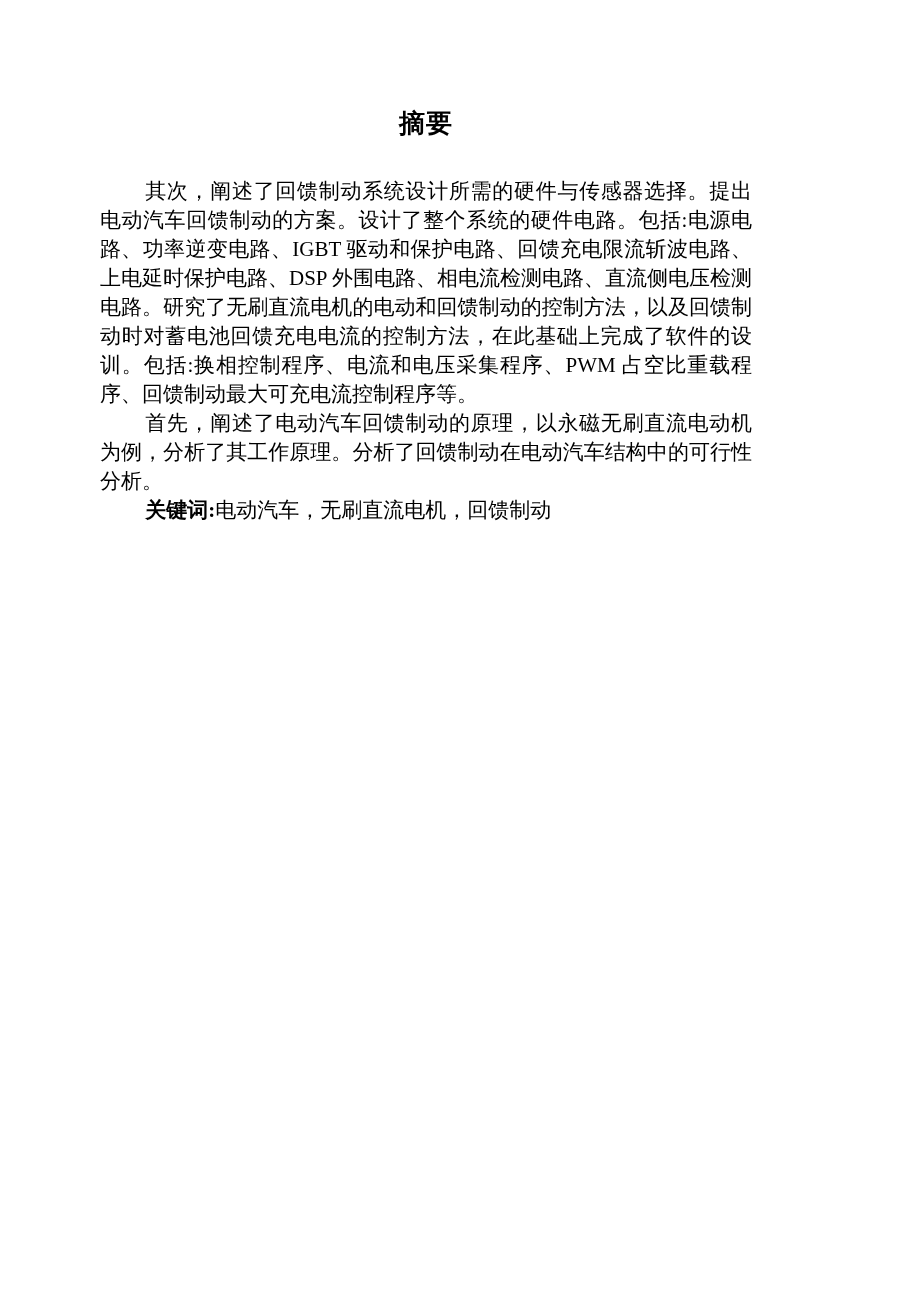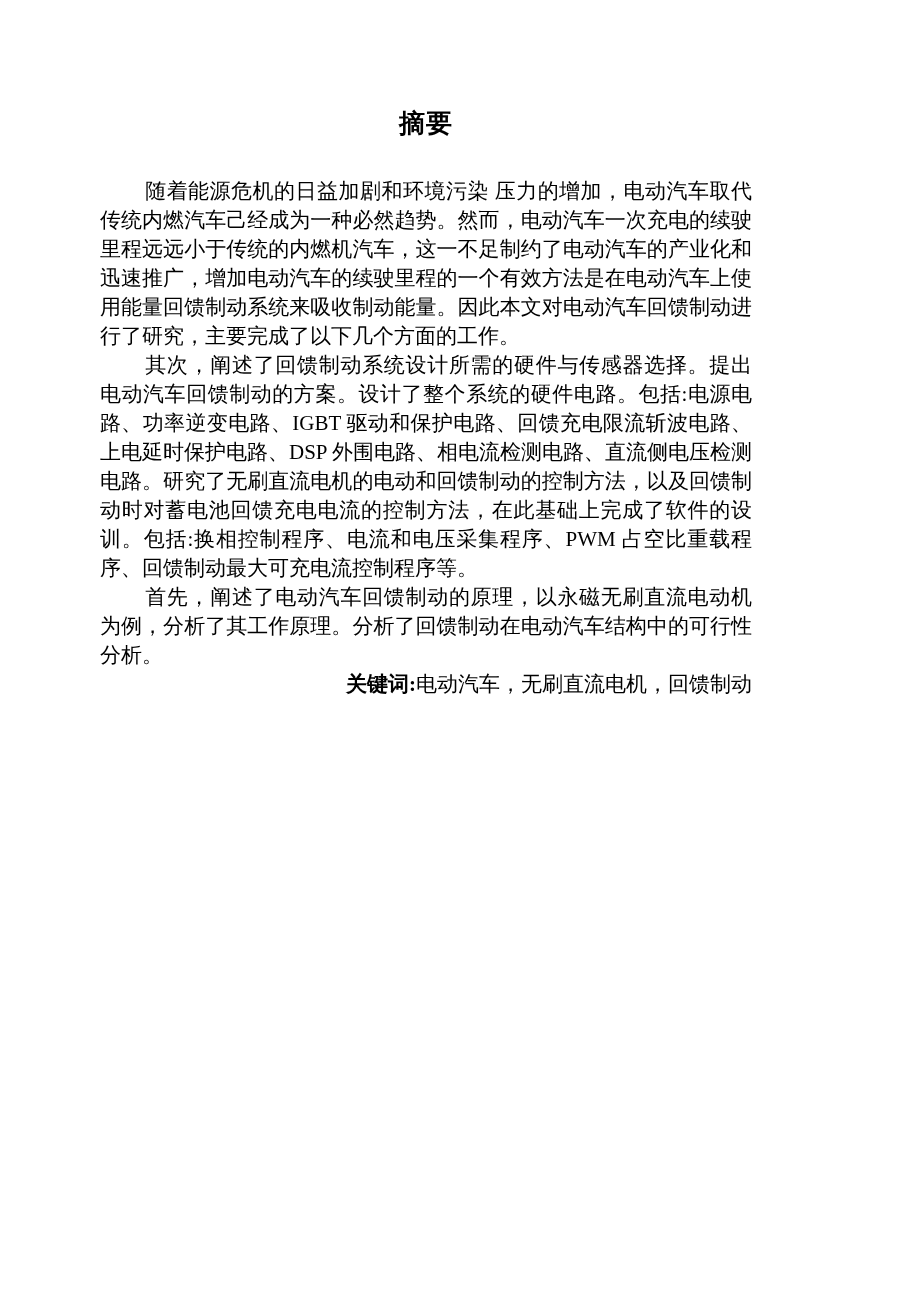--- a/index.html
+++ b/index.html
@@ -34,31 +34,30 @@
     text-justify: inter-ideograph;
   }
   .doc-body p {
     margin: 0;
     padding: 0;
     text-indent: 2.15em;
   }
   .keywords-line {
     margin: 0;
     text-indent: 2.15em;
-    text-align: right;
+    text-align: left;
   }
   .keywords-label {
     font-weight: bold;
   }
 </style>
 </head>
 <body>
 
 <div class="page">
   <h1 class="doc-title">摘要</h1>
 
   <div class="doc-body">
-    <p>随着能源危机的日益加剧和环境污染 压力的增加，电动汽车取代传统内燃汽车己经成为一种必然趋势。然而，电动汽车一次充电的续驶里程远远小于传统的内燃机汽车，这一不足制约了电动汽车的产业化和迅速推广，增加电动汽车的续驶里程的一个有效方法是在电动汽车上使用能量回馈制动系统来吸收制动能量。因此本文对电动汽车回馈制动进行了研究，主要完成了以下几个方面的工作。</p>
     <p>其次，阐述了回馈制动系统设计所需的硬件与传感器选择。提出电动汽车回馈制动的方案。设计了整个系统的硬件电路。包括:电源电路、功率逆变电路、IGBT 驱动和保护电路、回馈充电限流斩波电路、上电延时保护电路、DSP 外围电路、相电流检测电路、直流侧电压检测电路。研究了无刷直流电机的电动和回馈制动的控制方法，以及回馈制动时对蓄电池回馈充电电流的控制方法，在此基础上完成了软件的设训。包括:换相控制程序、电流和电压采集程序、PWM 占空比重载程序、回馈制动最大可充电流控制程序等。</p>
     <p>首先，阐述了电动汽车回馈制动的原理，以永磁无刷直流电动机为例，分析了其工作原理。分析了回馈制动在电动汽车结构中的可行性分析。</p>
     <p class="keywords-line"><span class="keywords-label">关键词:</span><span>电动汽车，无刷直流电机，回馈制动</span></p>
   </div>
 </div>
 
 </body></html>

